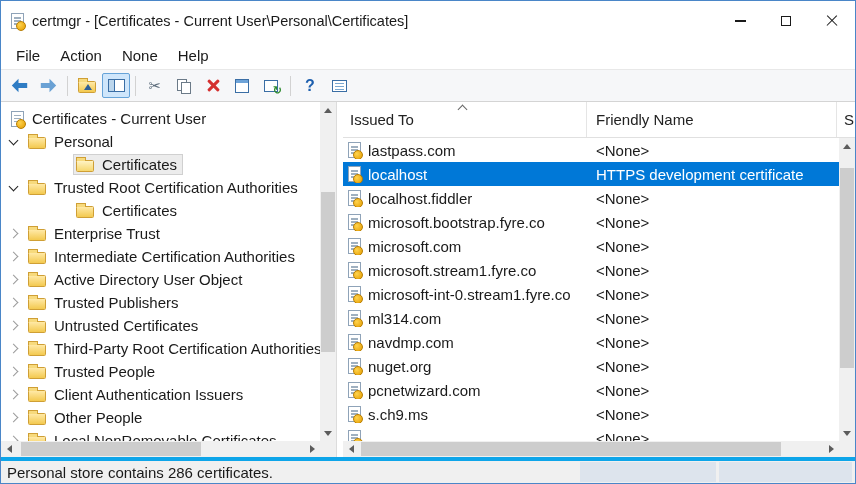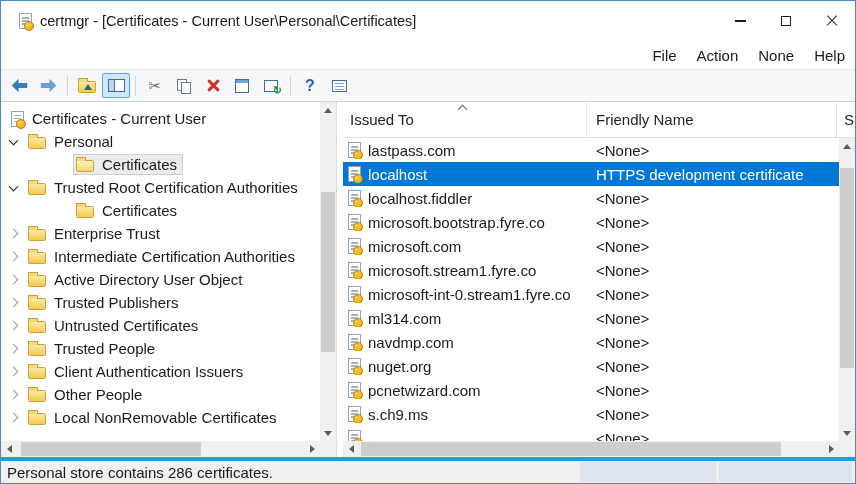--- a/index.html
+++ b/index.html
@@ -2,33 +2,33 @@
 <html><head>
 <meta charset="utf-8">
 <style>
   * { box-sizing: border-box; margin: 0; padding: 0; }
   html,body { width: 856px; height: 484px; overflow: hidden; }
   body { font-family: "Liberation Sans", "DejaVu Sans", sans-serif; font-size: 15px; color: #1a1a1a; }
 
   .window { width: 856px; height: 484px; border: 1px solid #4a86c8; background: #fff; display: flex; flex-direction: column; }
 
   
-  .titlebar { height: 40px; display: flex; align-items: center; padding-left: 10px; background: #fff; flex: none; margin-left: 8px; }
+  .titlebar { height: 40px; display: flex; align-items: center; padding-left: 10px; background: #fff; flex: none; }
   .title { font-size: 14.5px; margin-left: 8px; white-space: nowrap; }
   .caption { margin-left: auto; display: flex; height: 100%; }
   .cap-btn { width: 46px; height: 100%; display: flex; align-items: center; justify-content: center; }
   .gl-min { width: 11px; height: 1.4px; background: #1a1a1a; }
   .gl-max { width: 10px; height: 10px; border: 1.3px solid #1a1a1a; }
   .gl-close { position: relative; width: 14px; height: 14px; }
   .gl-close::before, .gl-close::after { content:""; position:absolute; left:0; top:6px; width:14px; height:1.4px; background:#1a1a1a; }
   .gl-close::before { transform: rotate(45deg); }
   .gl-close::after { transform: rotate(-45deg); }
 
   
-  .menubar { height: 28px; display: flex; align-items: center; padding-left: 5px; background: #fff; flex: none; justify-content: flex-end; }
+  .menubar { height: 28px; display: flex; align-items: center; padding-left: 5px; background: #fff; flex: none; }
   .menu-item { padding: 3px 10px; cursor: default; }
 
   
   .toolbar { height: 33px; display: flex; align-items: center; padding-left: 4px; gap: 1px; background: #f6f7f9; border-top: 1px solid #e8e8e8; border-bottom: 1px solid #d4d4d4; flex: none; }
   .tbtn { width: 28px; height: 25px; display: flex; align-items: center; justify-content: center; border: 1px solid transparent; border-radius: 2px; }
   .tbtn.pressed { background: #cfe6fb; border-color: #66a3d8; }
   .tsep { width: 1px; height: 20px; background: #d2d2d2; margin: 0 4px; flex: none; }
 
   .win-ico { width: 17px; height: 13px; border: 1px solid #3a6ea5; background: #fff; position: relative; }
   .win-ico::before { content:""; position:absolute; left:0; top:0; bottom:0; width:5px; background:#bcd6ec; border-right:1px solid #3a6ea5; }
@@ -262,20 +262,27 @@
         </div>
 
         <div class="trow">
           <span class="chev col"></span>
           <span class="row-body">
               <span class="folder-ico"></span>
               <span>Untrusted Certificates</span>
             </span>
         </div>
 
+        <div class="trow">
+          <span class="chev col"></span>
+          <span class="row-body">
+              <span class="folder-ico"></span>
+              <span>Third-Party Root Certification Authorities</span>
+            </span>
+        </div>
 
         <div class="trow">
           <span class="chev col"></span>
           <span class="row-body">
               <span class="folder-ico"></span>
               <span>Trusted People</span>
             </span>
         </div>
 
         <div class="trow">

